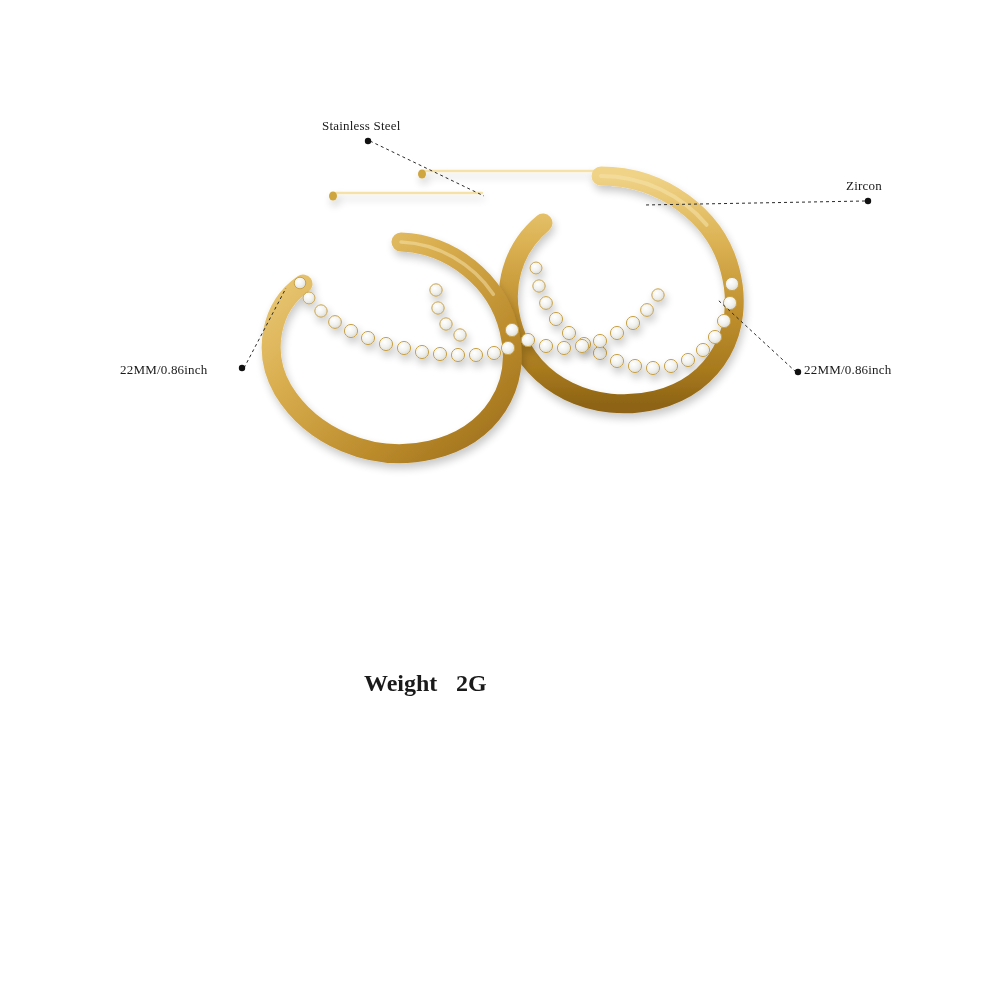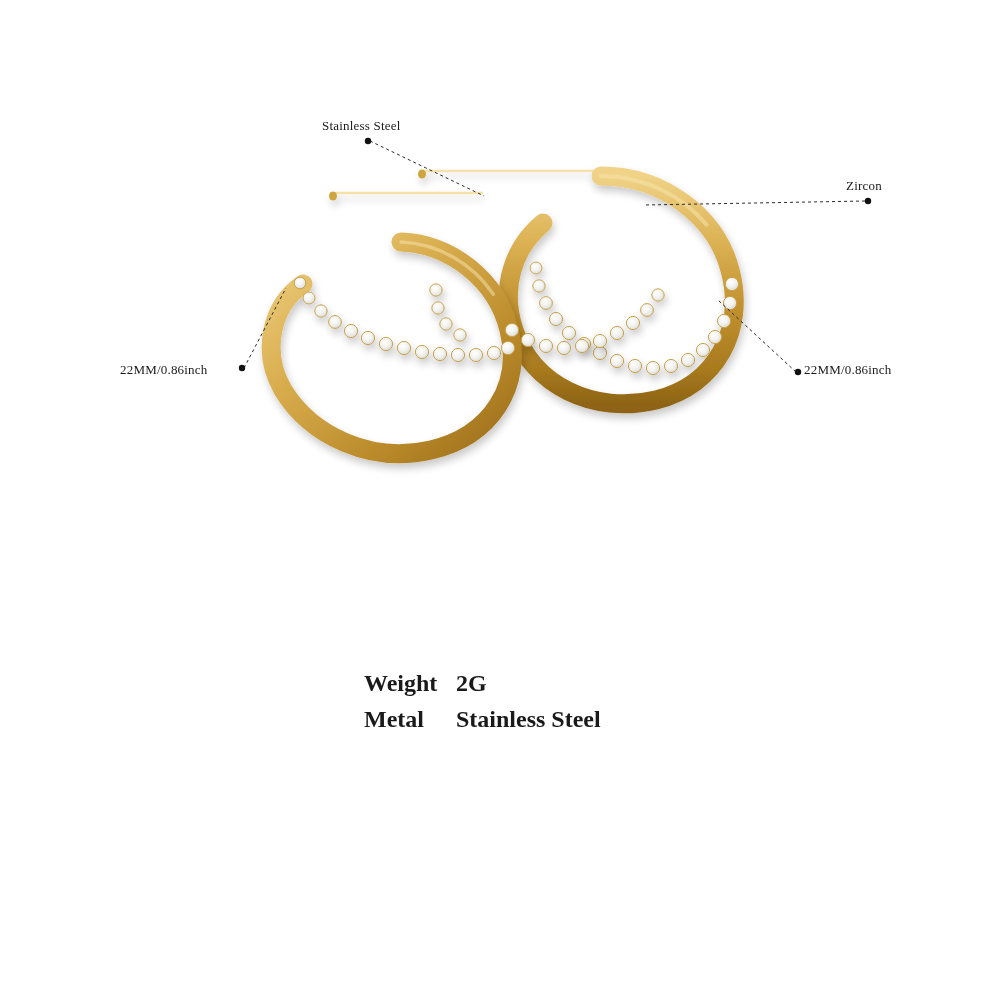--- a/index.html
+++ b/index.html
@@ -210,20 +210,16 @@
   <div class="callout-label" id="lbl-size-left">22MM/0.86inch</div>
 
   <div class="callout-label" id="lbl-size-right">22MM/0.86inch</div>
 
   <table class="spec-table">
     <tbody>
       <tr>
         <td class="spec-key">Weight</td>
         <td class="spec-val">2G</td>
       </tr>
-      <tr>
-        <td class="spec-key">Metal</td>
-        <td class="spec-val">Stainless Steel</td>
-      </tr>
     </tbody>
   </table>
 
 </div>
 
 </body></html>

